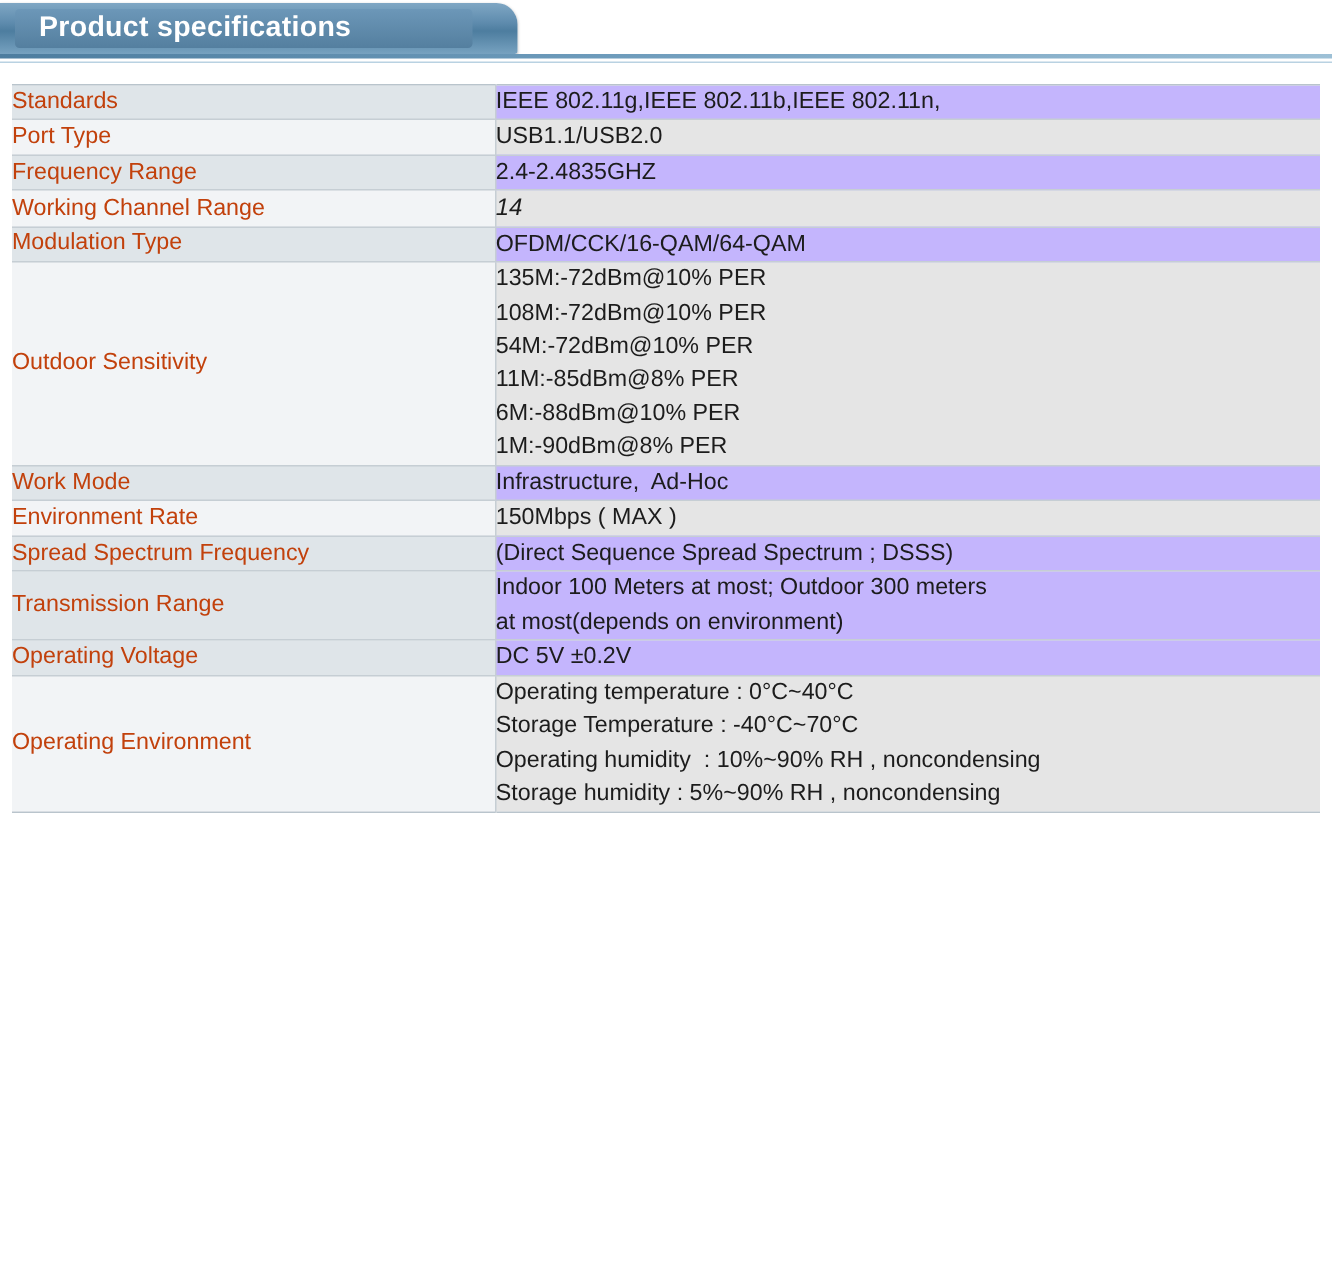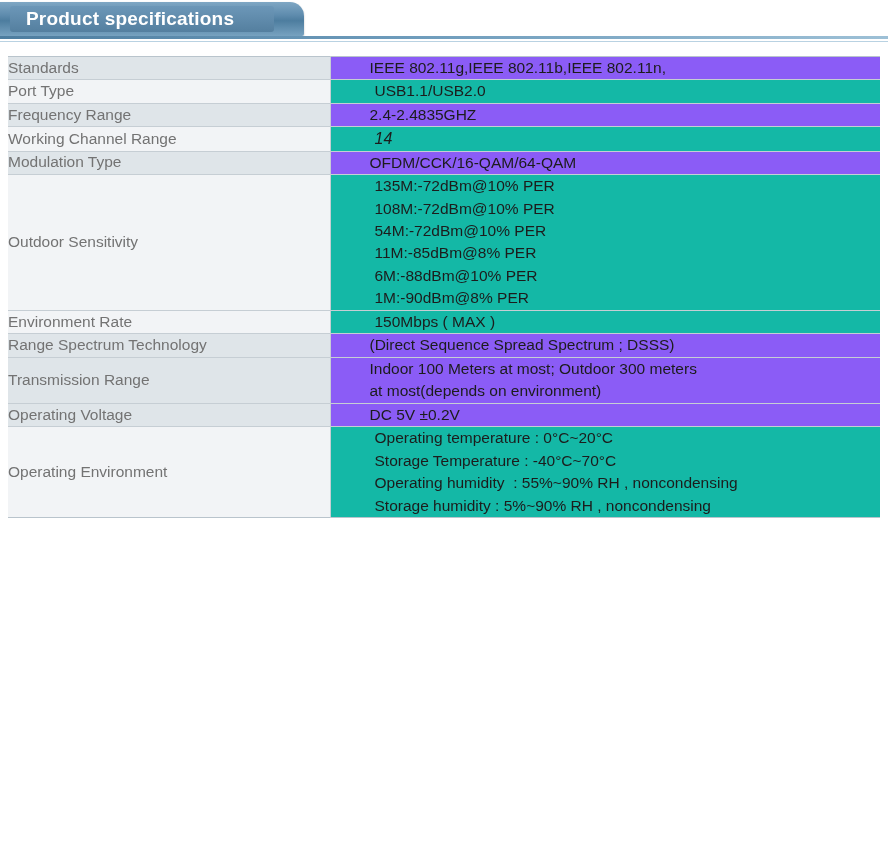--- a/index.html
+++ b/index.html
@@ -25,21 +25,21 @@
   
   .header {
     position: relative;
     height: 44px;
     margin: 0;
   }
   .header-tab {
     position: absolute;
     left: 0;
     top: 2px;
-    width: 304px;
+    width: 345px;
     height: 34px;
     background: linear-gradient(to bottom, #7fa7c4 0%, #5f8cae 38%, #4d7d9f 55%, #77a2c0 100%);
     border-top-right-radius: 14px;
     border-bottom-right-radius: 2px;
     box-shadow: 0 1px 2px rgba(0,0,0,0.25);
   }
   .header-tab-inner {
     position: absolute;
     left: 10px;
     top: 4px;
@@ -97,36 +97,36 @@
   table.spec td {
     vertical-align: middle;
     border-bottom: 1px solid #c6ced4;
     padding: 0;
   }
   table.spec tr:last-child td { border-bottom: none; }
 
   .lbl {
     padding: 7px 12px 7px 28px;
     font-size: 15.5px;
-    color: #737373;
+    color: #c2410c;
     line-height: 1.35;
   }
   .val {
     padding: 7px 10px 7px 16px;
     font-size: 15.5px;
     color: #1c1c1c;
     line-height: 1.45;
   }
   .val .line { display: block; white-space: pre; }
 
   
   tr.band-a td { background: #dfe5e9; }
   tr.band-b td { background: #f2f4f6; }
-  tr.band-a td.val { background: #8b5cf6; padding-left: 39px; }
-  tr.band-b td.val { background: #14b8a6; padding-left: 44px; }
+  tr.band-a td.val { background: #c4b5fd; }
+  tr.band-b td.val { background: #e5e5e5; }
 
   
   td.lbl { border-right: 1px solid #c6ced4; }
   .val.num { font-size: 16px; font-style: italic; }
 </style>
 </head>
 <body>
 
 <div class="page">
 
@@ -188,30 +188,36 @@
           <td class="val">
             <span class="line">135M:-72dBm@10% PER</span>
             <span class="line">108M:-72dBm@10% PER</span>
             <span class="line">54M:-72dBm@10% PER</span>
             <span class="line">11M:-85dBm@8% PER</span>
             <span class="line">6M:-88dBm@10% PER</span>
             <span class="line">1M:-90dBm@8% PER</span>
           </td>
         </tr>
 
+        <tr class="band-a">
+          <td class="lbl">Work Mode</td>
+          <td class="val">
+            <span class="line">Infrastructure,  Ad-Hoc</span>
+          </td>
+        </tr>
 
         <tr class="band-b">
           <td class="lbl">Environment Rate</td>
           <td class="val">
             <span class="line">150Mbps ( MAX )</span>
           </td>
         </tr>
 
         <tr class="band-a">
-          <td class="lbl">Range Spectrum Technology</td>
+          <td class="lbl">Spread Spectrum Frequency</td>
           <td class="val">
             <span class="line">(Direct Sequence Spread Spectrum ; DSSS)</span>
           </td>
         </tr>
 
 
         <tr class="band-a">
           <td class="lbl">Transmission Range</td>
           <td class="val">
             <span class="line">Indoor 100 Meters at most; Outdoor 300 meters</span>
@@ -223,23 +229,23 @@
         <tr class="band-a">
           <td class="lbl">Operating Voltage</td>
           <td class="val">
             <span class="line">DC 5V ±0.2V</span>
           </td>
         </tr>
 
         <tr class="band-b">
           <td class="lbl">Operating Environment</td>
           <td class="val">
-            <span class="line">Operating temperature : 0°C~20°C</span>
+            <span class="line">Operating temperature : 0°C~40°C</span>
             <span class="line">Storage Temperature : -40°C~70°C</span>
-            <span class="line">Operating humidity  : 55%~90% RH , noncondensing</span>
+            <span class="line">Operating humidity  : 10%~90% RH , noncondensing</span>
             <span class="line">Storage humidity : 5%~90% RH , noncondensing</span>
           </td>
         </tr>
 
       </tbody>
     </table>
   </div>
 
 </div>
 

